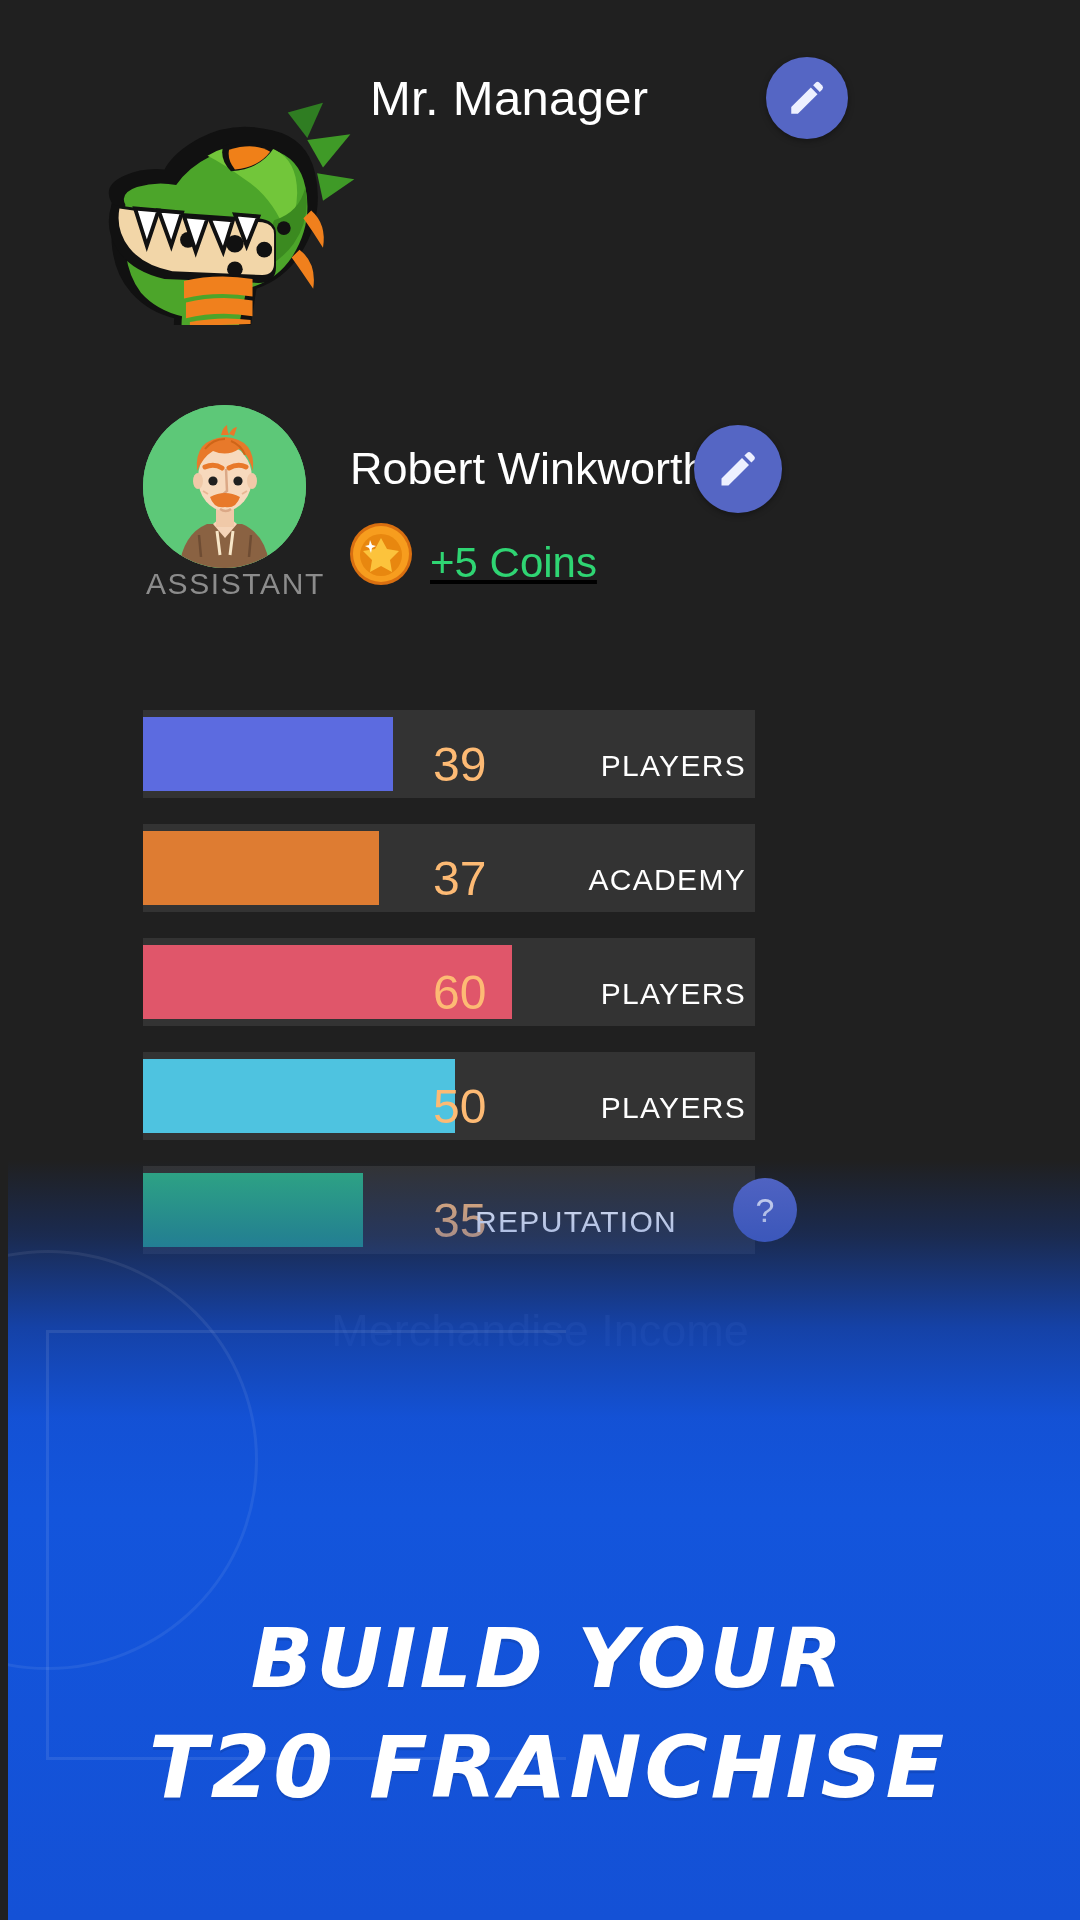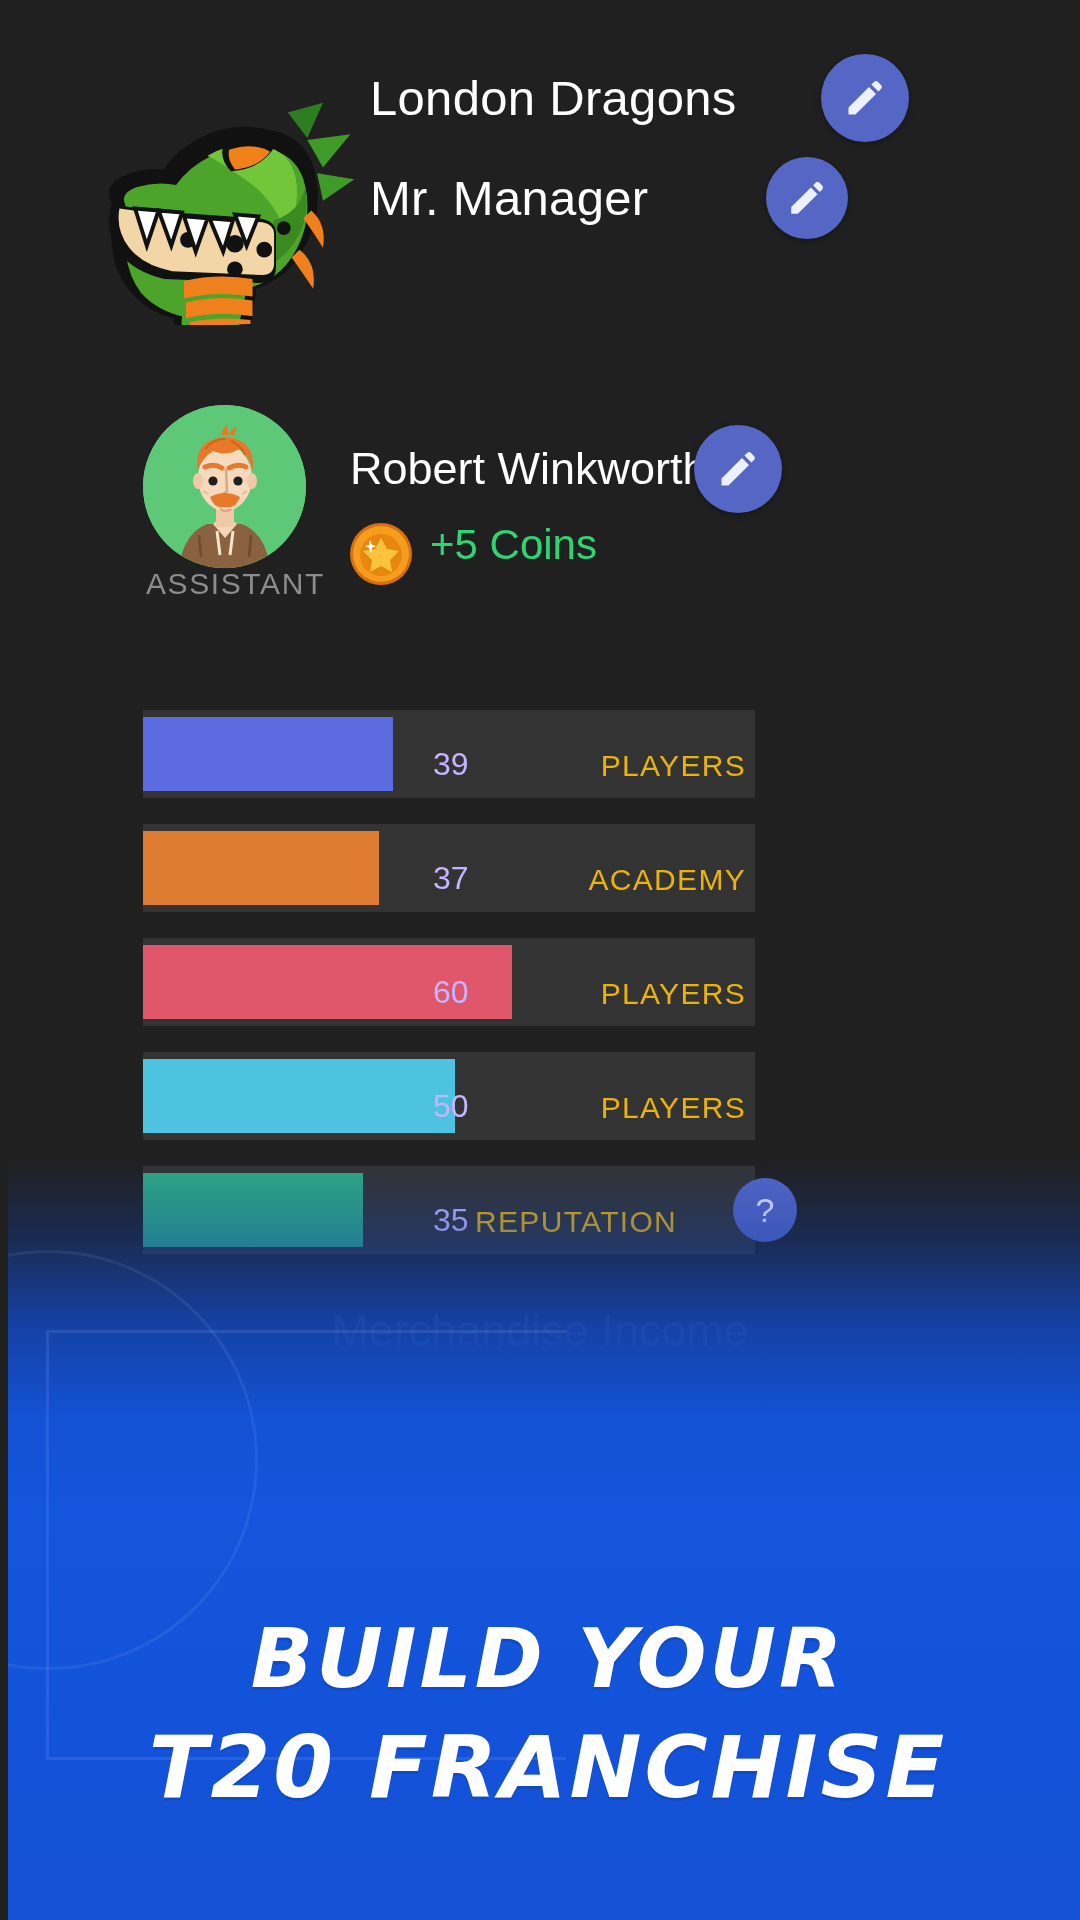--- a/index.html
+++ b/index.html
@@ -50,21 +50,21 @@
     position:absolute; left:143px; top:10px;
     width:163px; height:163px; border-radius:50%;
     overflow:hidden; background:#5dc878;
   }
   .assistant-name {
     position:absolute; left:350px; top:48px;
     color:#fff; font-size:45px; white-space:nowrap;
   }
   .pencil-btn.assistant-edit { position:absolute; left:694px; top:30px; }
 
-  .coin-row { position:absolute; left:348px; top:126px; display:flex; align-items:flex-start; }
+  .coin-row { position:absolute; left:348px; top:126px; display:flex; align-items:flex-end;text-decoration:underline; }
   .coin { width:66px; height:66px; flex:0 0 auto; }
   .coin-text {
     margin-left:16px; font-size:42px; color:#2fd573;
     white-space:nowrap;
   }
   .role-label {
     position:absolute; left:146px; top:172px;
     font-size:30px; color:#8c8c8c; letter-spacing:1.6px;
   }
 
@@ -74,26 +74,26 @@
     position:relative; height:88px; margin-bottom:26px;
     background:#333333;
   }
   .stat-row:last-child { margin-bottom:0; }
   .bar-fill {
     position:absolute; left:0; top:7px; height:74px;
   }
   .stat-value {
     position:absolute; left:290px; top:0; height:108px;
     display:flex; align-items:center;
-    font-size:32px; color:#c4b5fd;
+    font-size:48px; color:#fdba74;
   }
   .stat-name {
     position:absolute; right:9px; top:0; height:112px;
     display:flex; align-items:center;
-    font-size:30px; color:#eab308; letter-spacing:1.3px;
+    font-size:30px; color:#ffffff; letter-spacing:1.3px;
   }
   .stat-row.has-help .stat-name { right:78px; }
   .help-btn {
     position:absolute; right:-42px; top:12px;
     width:64px; height:64px; border-radius:50%;
     background:#5566c4; color:#e7e9fb;
     display:flex; align-items:center; justify-content:center;
     font-size:34px;
   }
 
@@ -202,29 +202,20 @@
           <path d="M132 232 q32 -6 62 -2 l0 4 l-62 2 z" fill="#f0801d"></path>
 
           <path d="M256 118 q16 14 12 38 q-10 -16 -20 -30 z" fill="#f0801d"></path>
           <path d="M244 158 q18 14 14 40 q-12 -18 -22 -32 z" fill="#f0801d"></path>
         </g>
       </svg>
     </div>
 
     <div class="club-rows">
 
-      <div class="crow r1">
-        <span class="label">London Dragons</span>
-        <div class="pencil-btn">
-          <svg width="44" height="44" viewBox="0 0 24 24">
-            <path d="M3 17.2 L3 21 L6.8 21 L18 9.8 L14.2 6 Z" fill="#edf0ff"></path>
-            <path d="M20.7 7.1 a1.6 1.6 0 0 0 0-2.2 l-1.6-1.6 a1.6 1.6 0 0 0-2.2 0 L15.5 4.7 L19.3 8.5 Z" fill="#edf0ff"></path>
-          </svg>
-        </div>
-      </div>
 
       <div class="crow r2">
         <span class="label">Mr. Manager</span>
         <div class="pencil-btn sm">
           <svg width="42" height="42" viewBox="0 0 24 24">
             <path d="M3 17.2 L3 21 L6.8 21 L18 9.8 L14.2 6 Z" fill="#edf0ff"></path>
             <path d="M20.7 7.1 a1.6 1.6 0 0 0 0-2.2 l-1.6-1.6 a1.6 1.6 0 0 0-2.2 0 L15.5 4.7 L19.3 8.5 Z" fill="#edf0ff"></path>
           </svg>
         </div>
       </div>

